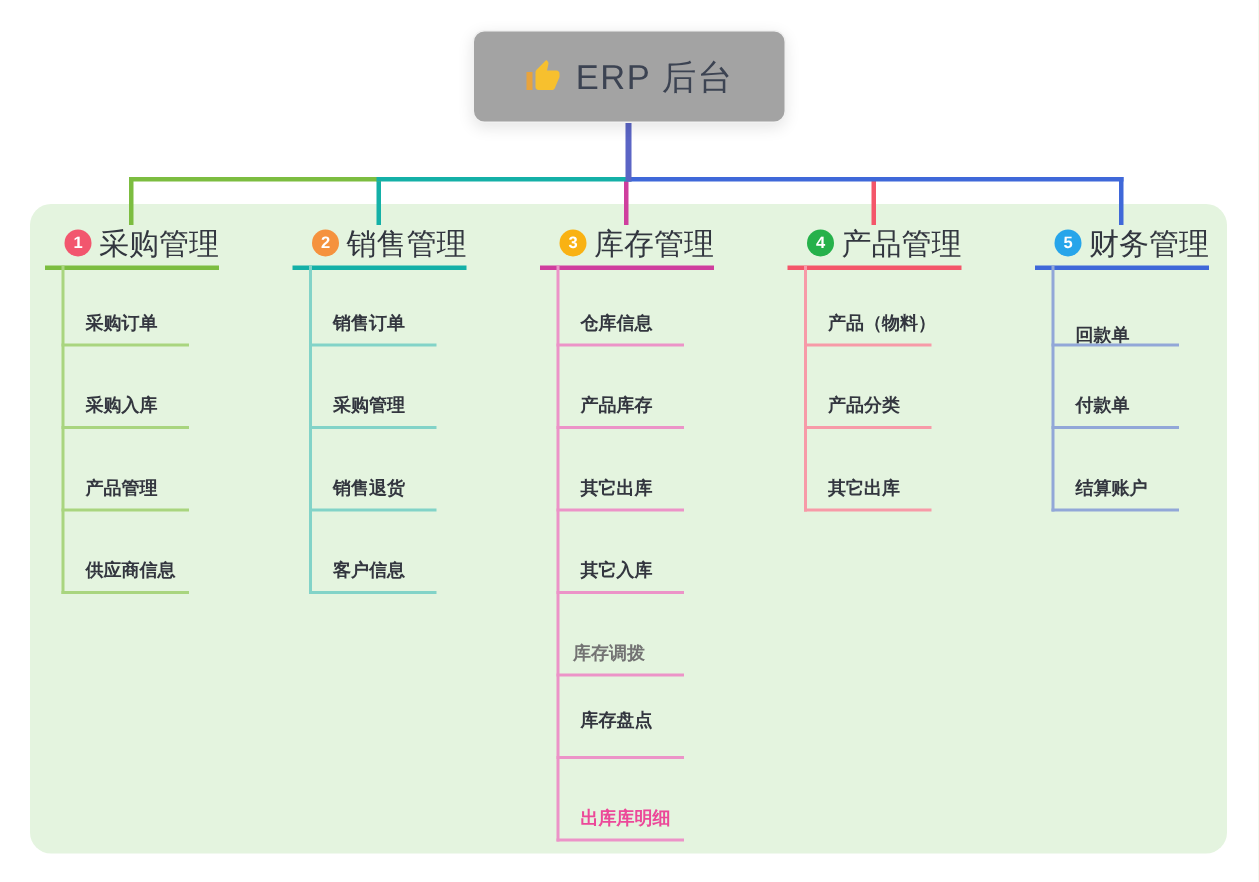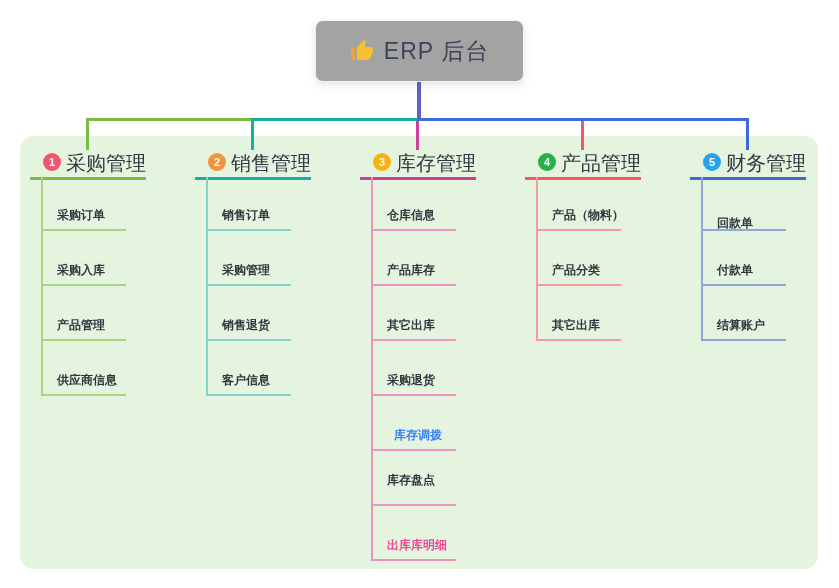--- a/index.html
+++ b/index.html
@@ -95,23 +95,23 @@
       <div class="badge" style="position: absolute; left: 373px; top: 153px; background: rgb(249, 178, 19);">3</div>
       <div class="branch-title" style="position: absolute; left: 396px; top: 153px; color: rgb(50, 54, 63);">库存管理</div>
       <div style="position: absolute; left: 360px; top: 177px; width: 116px; height: 3px; background: rgb(207, 62, 158);"></div>
       <div style="position: absolute; left: 371px; top: 177px; width: 2px; height: 384px; background: rgb(236, 147, 200);"></div>
       <div class="child-label" style="position: absolute; left: 387px; top: 207px; color: rgb(51, 54, 63);">仓库信息</div>
       <div style="position: absolute; left: 371px; top: 229px; width: 85px; height: 2px; background: rgb(236, 147, 200);"></div>
       <div class="child-label" style="position: absolute; left: 387px; top: 262px; color: rgb(51, 54, 63);">产品库存</div>
       <div style="position: absolute; left: 371px; top: 284px; width: 85px; height: 2px; background: rgb(236, 147, 200);"></div>
       <div class="child-label" style="position: absolute; left: 387px; top: 317px; color: rgb(51, 54, 63);">其它出库</div>
       <div style="position: absolute; left: 371px; top: 339px; width: 85px; height: 2px; background: rgb(236, 147, 200);"></div>
-      <div class="child-label" style="position: absolute; left: 387px; top: 372px; color: rgb(51, 54, 63);">采购退货</div>
+      <div class="child-label" style="position: absolute; left: 387px; top: 372px; color: rgb(51, 54, 63);">其它入库</div>
       <div style="position: absolute; left: 371px; top: 394px; width: 85px; height: 2px; background: rgb(236, 147, 200);"></div>
-      <div class="child-label" style="position: absolute; left: 394px; top: 427px; color: #3b82f6; text-align: right;">库存调拨</div>
+      <div class="child-label" style="position: absolute; left: 382px; top: 427px; color: #737373; text-align: right;">库存调拨</div>
       <div style="position: absolute; left: 371px; top: 449px; width: 85px; height: 2px; background: rgb(236, 147, 200);"></div>
       <div class="child-label" style="position: absolute; left: 387px; top: 472px; color: rgb(51, 54, 63);">库存盘点</div>
       <div style="position: absolute; left: 371px; top: 504px; width: 85px; height: 2px; background: rgb(236, 147, 200);"></div>
       <div class="child-label" style="position: absolute; left: 387px; top: 537px; color: #ec4899;">出库库明细</div>
       <div style="position: absolute; left: 371px; top: 559px; width: 85px; height: 2px; background: rgb(236, 147, 200);"></div>
       <div class="badge" style="position: absolute; left: 538px; top: 153px; background: rgb(38, 177, 75);">4</div>
       <div class="branch-title" style="position: absolute; left: 561px; top: 153px; color: rgb(50, 54, 63);">产品管理</div>
       <div style="position: absolute; left: 525px; top: 177px; width: 116px; height: 3px; background: rgb(244, 86, 106);"></div>
       <div style="position: absolute; left: 536px; top: 177px; width: 2px; height: 164px; background: rgb(247, 154, 168);"></div>
       <div class="child-label" style="position: absolute; left: 552px; top: 207px; color: rgb(51, 54, 63);">产品（物料）</div>

